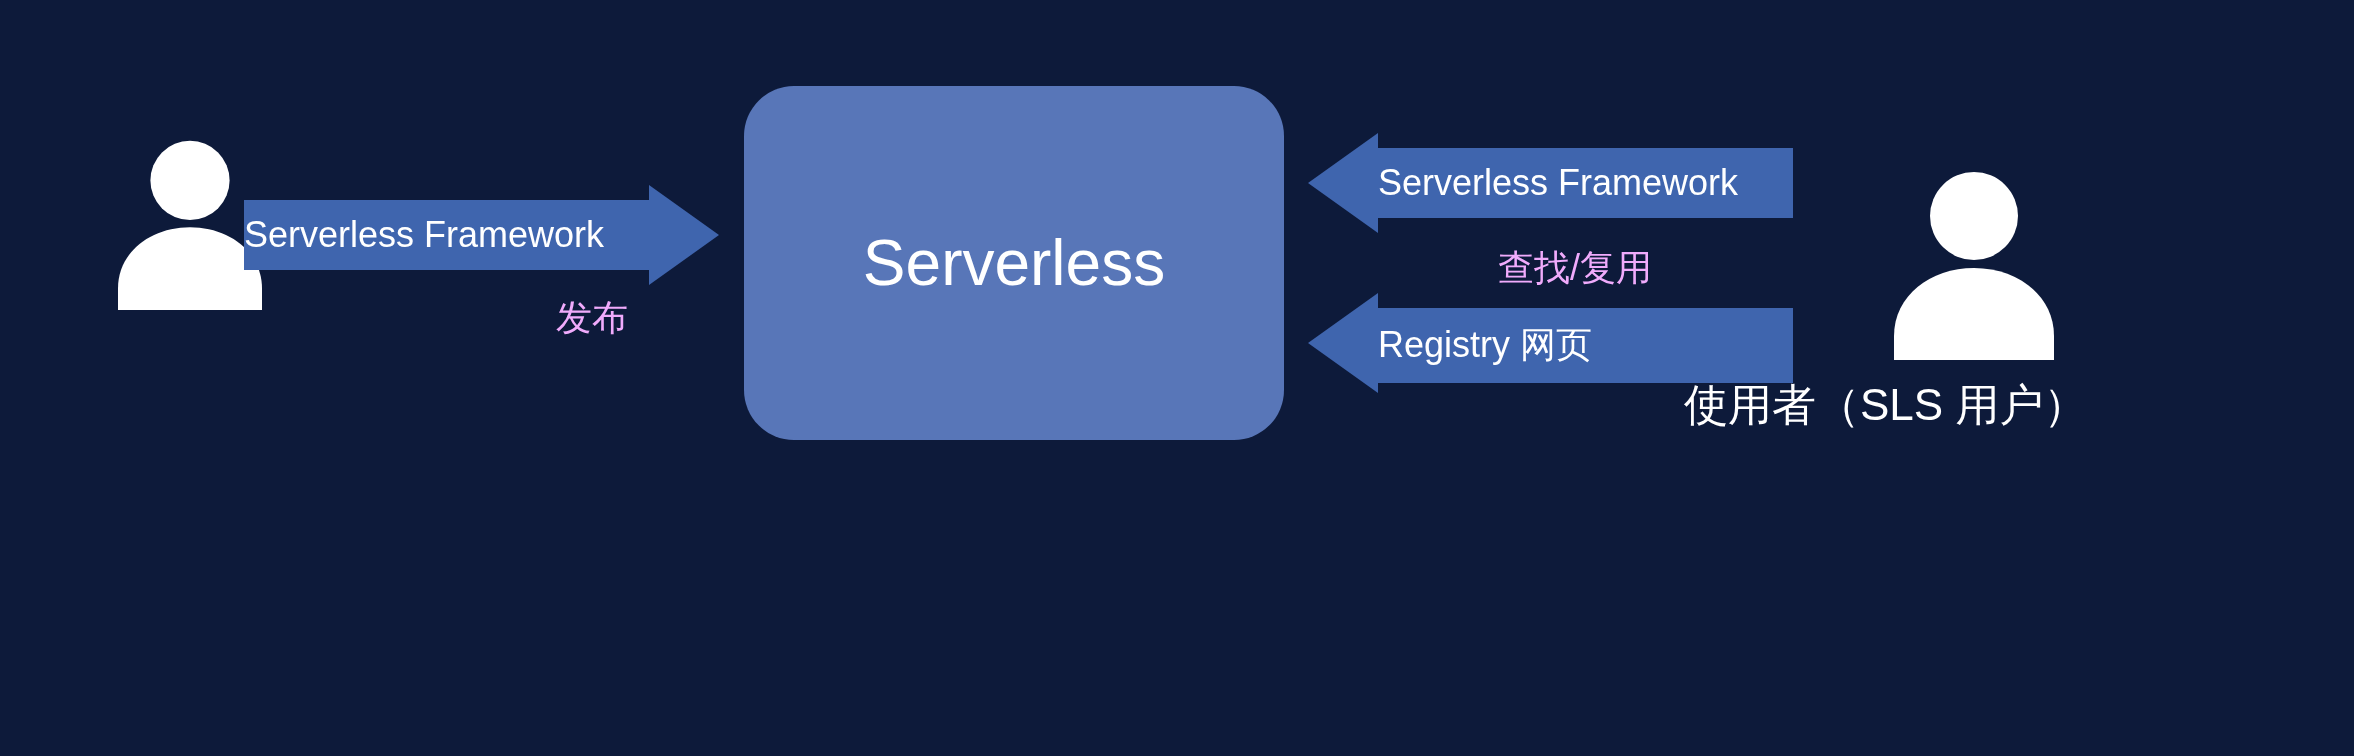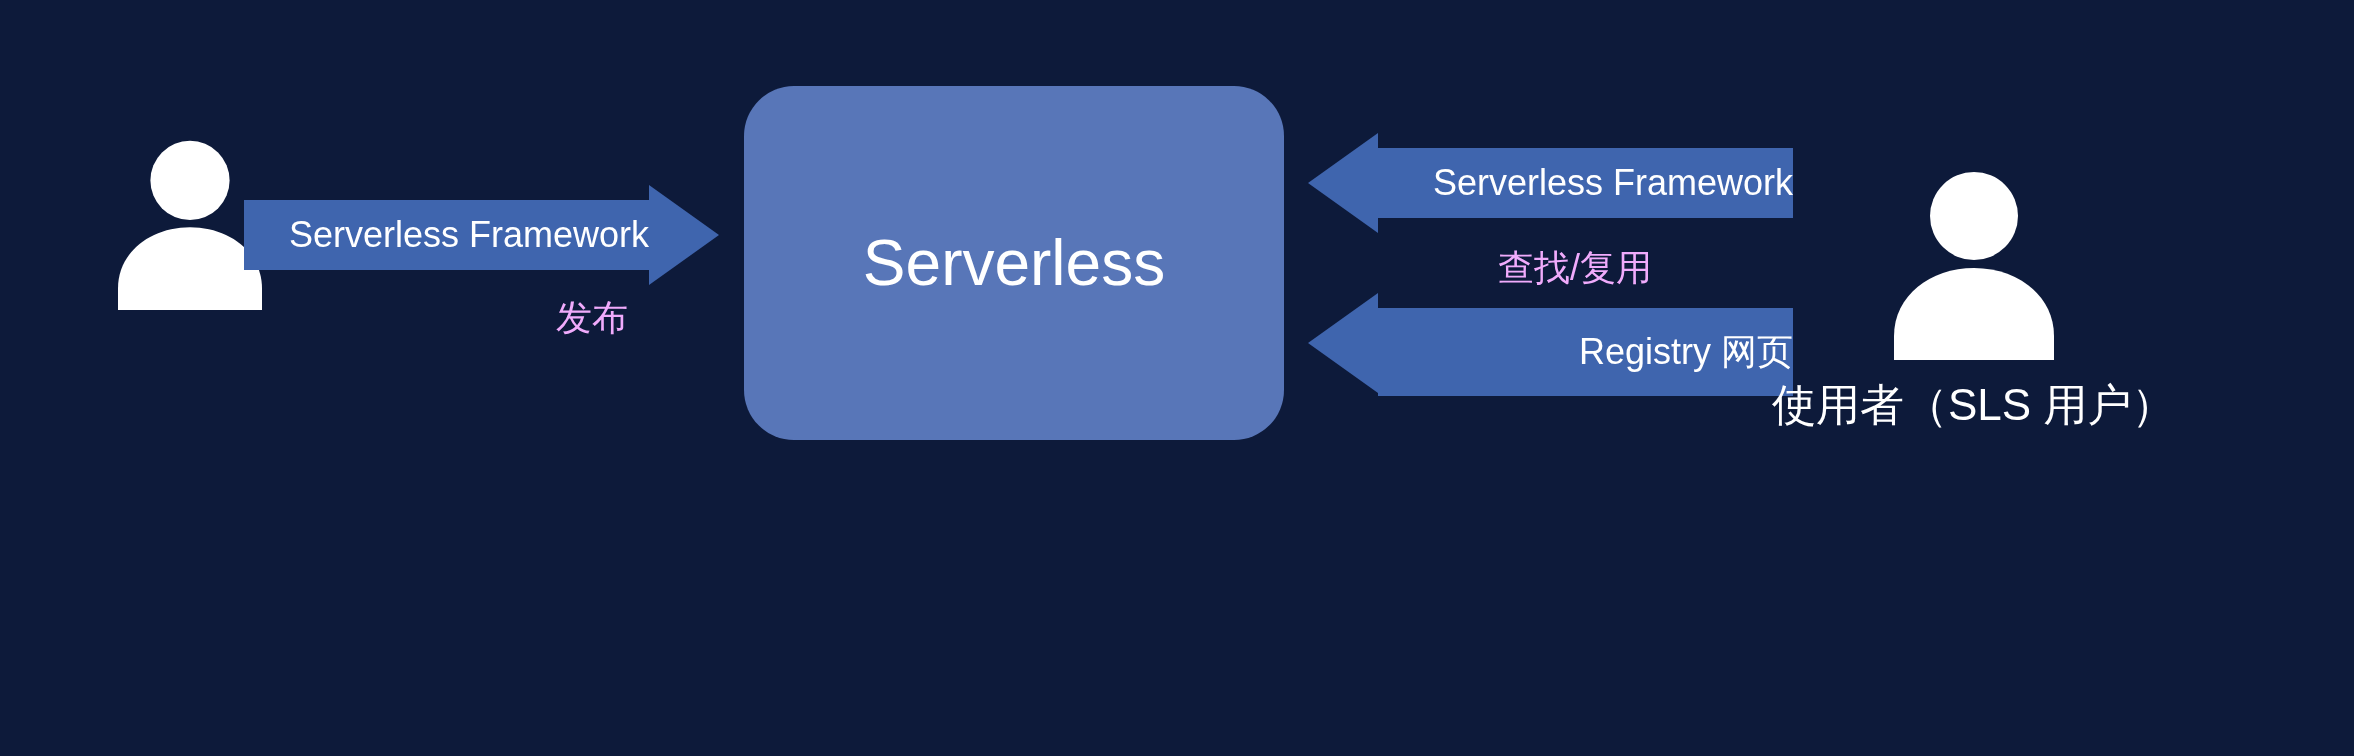--- a/index.html
+++ b/index.html
@@ -1,20 +1,20 @@
 <!DOCTYPE html>
 <html><head>
 <meta charset="utf-8">
 <style>
   html,body{margin:0;padding:0;width:2354px;height:756px;background:#0d1a3a;font-family:"Microsoft YaHei","PingFang SC",Arial,sans-serif;color:#fff;overflow:hidden}
   .stage{position:relative;width:2354px;height:756px}
   .user-icon{position:absolute;fill:#fff}
   .user-label{position:absolute;color:#fff;font-size:44px;white-space:nowrap}
   .registry-box{position:absolute;background:#5876b8;border-radius:50px;display:flex;flex-direction:row;align-items:center;justify-content:center;color:#fff;font-size:64px;line-height:1.35;text-align:center}
-  .arrow-body{position:absolute;background:#3f65ae;display:flex;align-items:center;justify-content:flex-end;color:#fff;font-size:36px;white-space:nowrap}
+  .arrow-body{position:absolute;background:#3f65ae;display:flex;align-items:center;justify-content:flex-start;color:#fff;font-size:36px;white-space:nowrap}
   .arrow-head-right{position:absolute;width:0;height:0;border-top:50px solid transparent;border-bottom:50px solid transparent;border-left:70px solid #3f65ae}
   .arrow-head-left{position:absolute;width:0;height:0;border-top:50px solid transparent;border-bottom:50px solid transparent;border-right:70px solid #3f65ae}
   .sub-label{position:absolute;color:#f0abfc;font-size:36px;white-space:nowrap}
 </style>
 </head>
 <body>
 <div class="stage">
 
   <svg class="user-icon" viewBox="0 0 100 100" style="left:100px;top:130px;width:180px;height:180px">
     <circle cx="50" cy="28" r="22"></circle>
@@ -32,23 +32,23 @@
   </div>
 
   <div class="arrow-head-left" style="left:1308px;top:133px"></div>
   <div class="arrow-body" style="left:1378px;top:148px;width:415px;height:70px">
     <span>Serverless Framework</span>
   </div>
 
   <div class="sub-label" style="left:1498px;top:244px">查找/复用</div>
 
   <div class="arrow-head-left" style="left:1308px;top:293px"></div>
-  <div class="arrow-body" style="left:1378px;top:308px;width:415px;height:88px">
+  <div class="arrow-body" style="left:1378px;top:308px;width:415px;height:75px">
     <span>Registry 网页</span>
   </div>
 
   <svg class="user-icon" viewBox="0 0 100 100" style="left:1874px;top:160px;width:200px;height:200px">
     <circle cx="50" cy="28" r="22"></circle>
     <path d="M50 54c-22 0-40 14-40 34v12h80V88c0-20-18-34-40-34z"></path>
   </svg>
-  <div class="user-label" style="left:1772px;top:376px">使用者（SLS 用户）</div>
+  <div class="user-label" style="left:1684px;top:376px">使用者（SLS 用户）</div>
 
 </div>
 
 </body></html>

